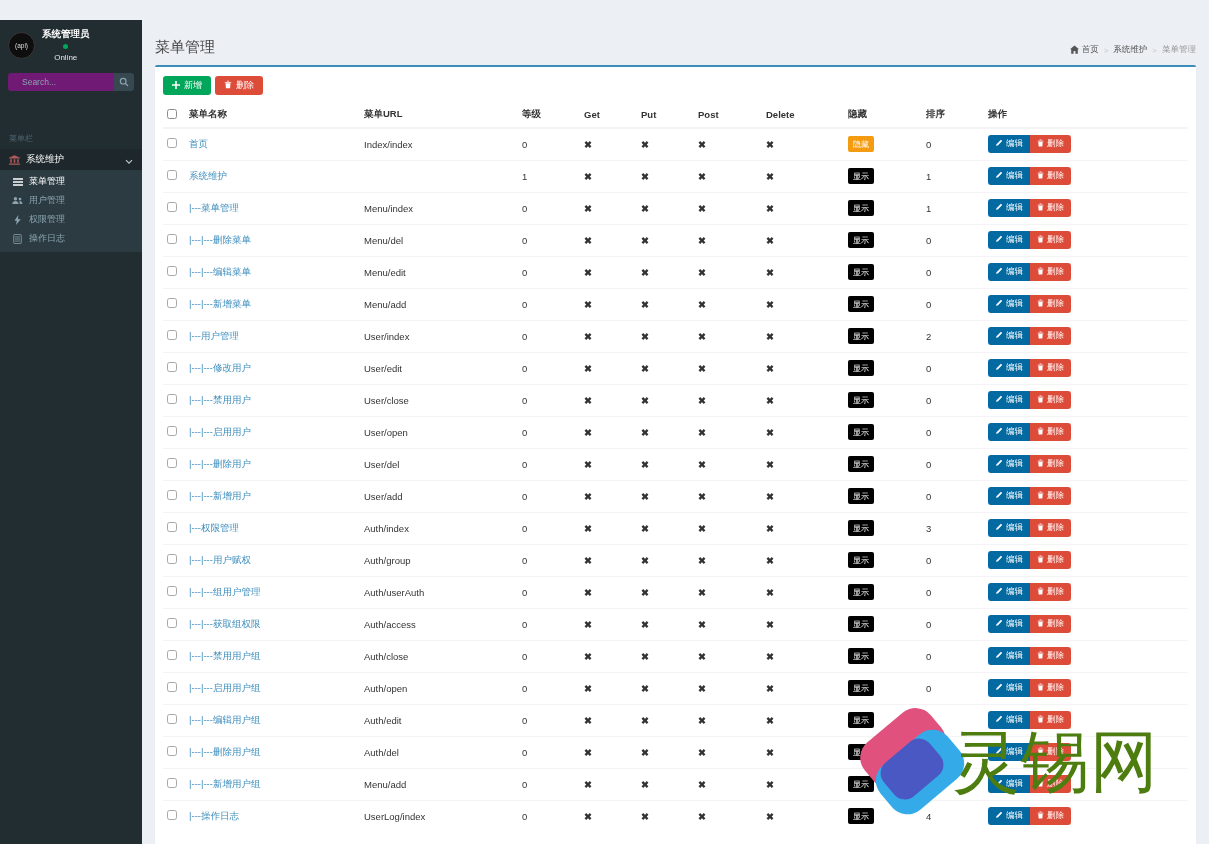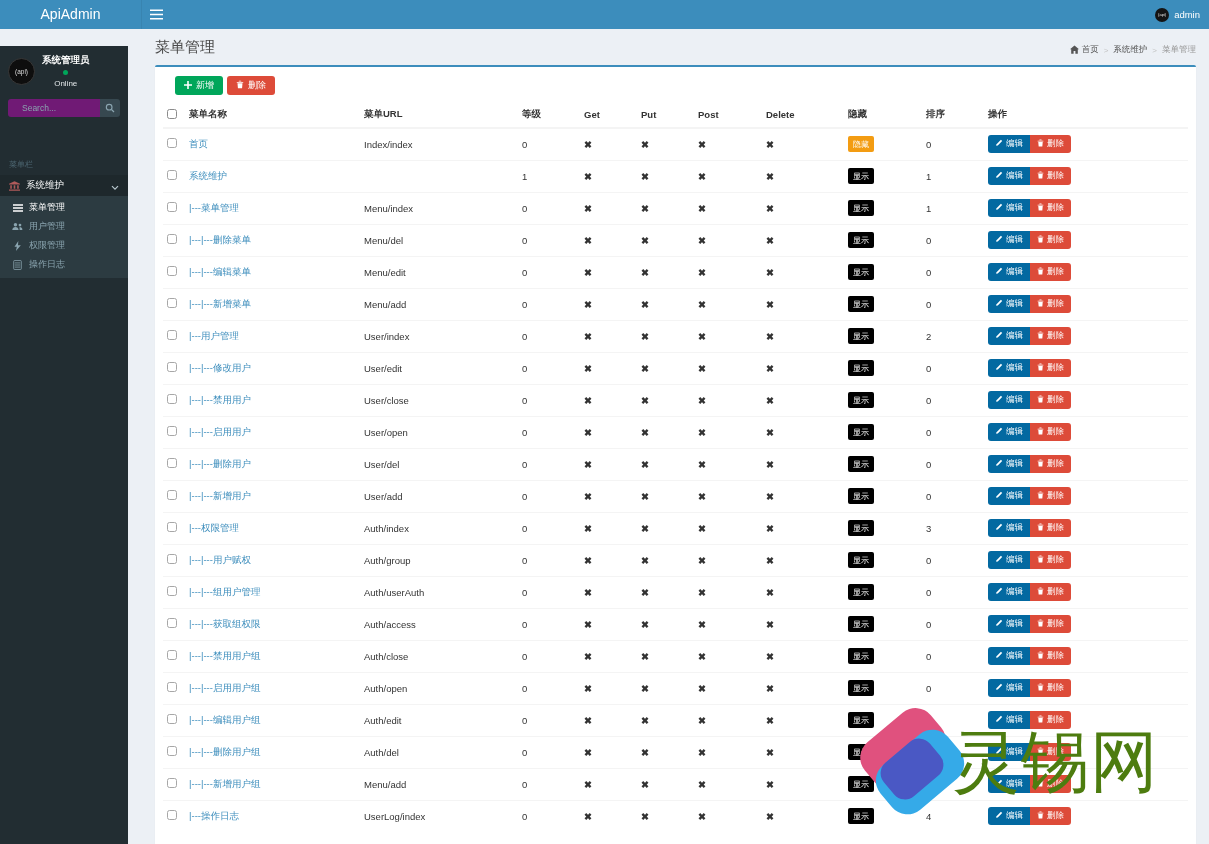--- a/index.html
+++ b/index.html
@@ -11,21 +11,21 @@
   .navbar { position:absolute; top:0; left:0; right:0; height:29px; background:#3c8dbc; z-index:10; }
   .logo { position:absolute; left:0; top:0; width:142px; height:29px; line-height:29px; text-align:center;
           color:#fff; font-size:14px; font-weight:400; background:#3c8dbc; border-right:1px solid rgba(0,0,0,.06); cursor:pointer; }
   .sidebar-toggle { position:absolute; left:142px; top:0; width:28px; height:29px; display:flex; align-items:center; justify-content:center; cursor:pointer; }
   .nav-user { position:absolute; right:9px; top:0; height:29px; display:flex; align-items:center; gap:5px; cursor:pointer; }
   .nav-user .mini-avatar { width:14px; height:14px; border-radius:50%; background:#141414; color:#e5e5e5;
           font-size:4px; display:flex; align-items:center; justify-content:center; letter-spacing:0; }
   .nav-user .uname { color:#fff; font-size:9.5px; }
 
   
-  .sidebar { position:absolute; top:46px; left:0; bottom:0; width:128px; background:#222d32; z-index:9; }
+  .sidebar { position:absolute; top:20px; left:0; bottom:0; width:142px; background:#222d32; z-index:9; }
   .user-panel { display:flex; gap:7px; padding:8px 8px 7px 8px; align-items:center; }
   .user-panel .avatar { width:27px; height:27px; border-radius:50%; background:#0e0e0e; border:1px solid #383838;
           color:#ddd; font-size:6.5px; display:flex; align-items:center; justify-content:center; flex:none; }
   .user-panel .uinfo .nm { color:#fff; font-size:9.5px; font-weight:700; margin-bottom:3px; }
   .user-panel .uinfo .st { color:#dfe4e6; font-size:8px; display:flex; align-items:center; gap:4px;flex-direction:column; }
   .user-panel .uinfo .dot { width:5px; height:5px; border-radius:50%; background:#00a65a; display:inline-block; }
 
   .sidebar-search { margin:4px 8px 6px 8px; display:flex; height:18px; border-radius:3px; overflow:hidden; }
   .sidebar-search input { flex:1; background:#701a75; border:none; outline:none; color:#ccc; font-size:8.5px; padding:0 14px; min-width:0; }
   .sidebar-search input::placeholder { color:#8aa4af; }
@@ -44,21 +44,21 @@
   
   .content { position:absolute; left:142px; top:29px; right:0; bottom:0; background:#ecf0f5; overflow:hidden; }
   .page-title { position:absolute; left:13px; top:9px; font-size:15px; color:#4a4a4a; font-weight:400; }
   .breadcrumb { position:absolute; right:13px; top:15px; font-size:8.5px; color:#999; display:flex; align-items:center; gap:5px; }
   .breadcrumb .bc-link { color:#555; cursor:pointer; display:flex; align-items:center; gap:3px; }
   .breadcrumb .sep { color:#c3c3c3; font-size:8px; }
   .breadcrumb .bc-cur { color:#9a9a9a; }
 
   .box { position:absolute; left:13px; right:13px; top:36px; bottom:-12px; background:#fff;
          border-top:2px solid #3c8dbc; box-shadow:0 1px 1px rgba(0,0,0,.1); border-radius:2px; }
-  .box-toolbar { padding:9px 8px 8px 8px; display:flex; gap:4px;margin-left:12px; }
+  .box-toolbar { padding:9px 8px 8px 8px; display:flex; gap:4px; }
   .btn { display:inline-flex; align-items:center; gap:4px; border:none; color:#fff; font-size:9px;
          padding:0 9px; height:19px; border-radius:3px; cursor:pointer; font-family:inherit; }
   .btn-add { background:#00a65a; }
   .btn-delete { background:#dd4b39; }
 
   table.grid { width:calc(100% - 16px); margin:0 8px; border-collapse:collapse; table-layout:fixed; }
   table.grid th { text-align:left; font-size:9.5px; color:#333; font-weight:700; padding:5px 4px 6px 4px;
          border-bottom:2px solid #f4f4f4; }
   table.grid td { height:32px; font-size:9.5px; color:#333; padding:0 4px; border-top:1px solid #f4f4f4; vertical-align:middle; }
   table.grid tbody tr:first-child td { border-top:none; }
@@ -80,34 +80,20 @@
   .wm-blue { left:24px; top:40px; width:88px; height:58px; background:#35aae8; transform:rotate(-40deg); }
   .wm-mix  { left:30px; top:44px; width:60px; height:44px; background:#4a58c4; transform:rotate(-40deg); border-radius:14px; }
   .wm-text { position:absolute; left:100px; top:24px; font-size:68px; line-height:1; font-weight:400;
              color:#4d7c0f; white-space:nowrap; letter-spacing:1px; }
 </style>
 </head>
 <body>
 
 <div class="app">
 
-  <div class="navbar">
-    <div class="logo">ApiAdmin</div>
-    <div class="sidebar-toggle">
-      <span>
-        <svg width="13" height="11" viewBox="0 0 13 11">
-            <path d="M0 1.2h13M0 5.5h13M0 9.8h13" stroke="#fff" stroke-width="1.6"></path>
-          </svg>
-      </span>
-    </div>
-    <div class="nav-user">
-      <span class="mini-avatar">(api)</span>
-      <span class="uname">admin</span>
-    </div>
-  </div>
 
   <div class="sidebar">
     <div class="user-panel">
       <div class="avatar">(api)</div>
       <div class="uinfo">
         <div class="nm">系统管理员</div>
         <div class="st">
             <span class="dot"></span>
           <span>Online</span>
           </div>

